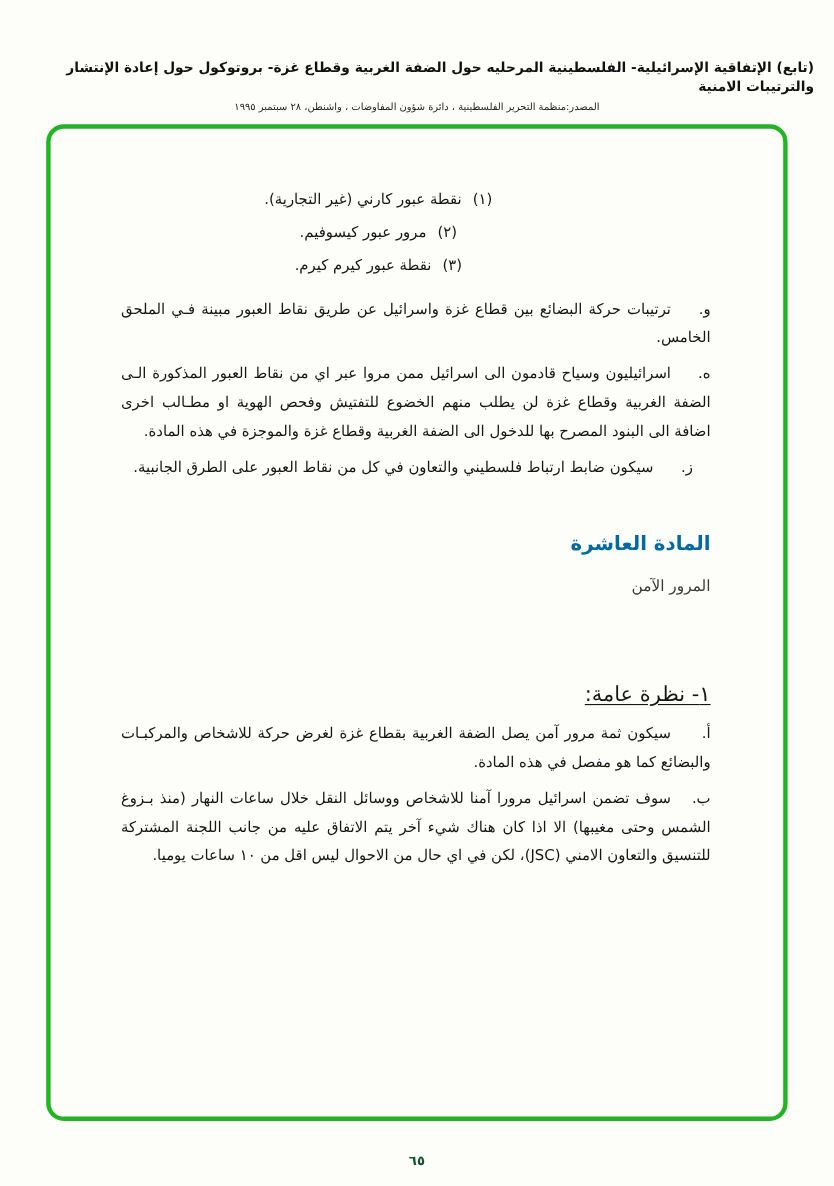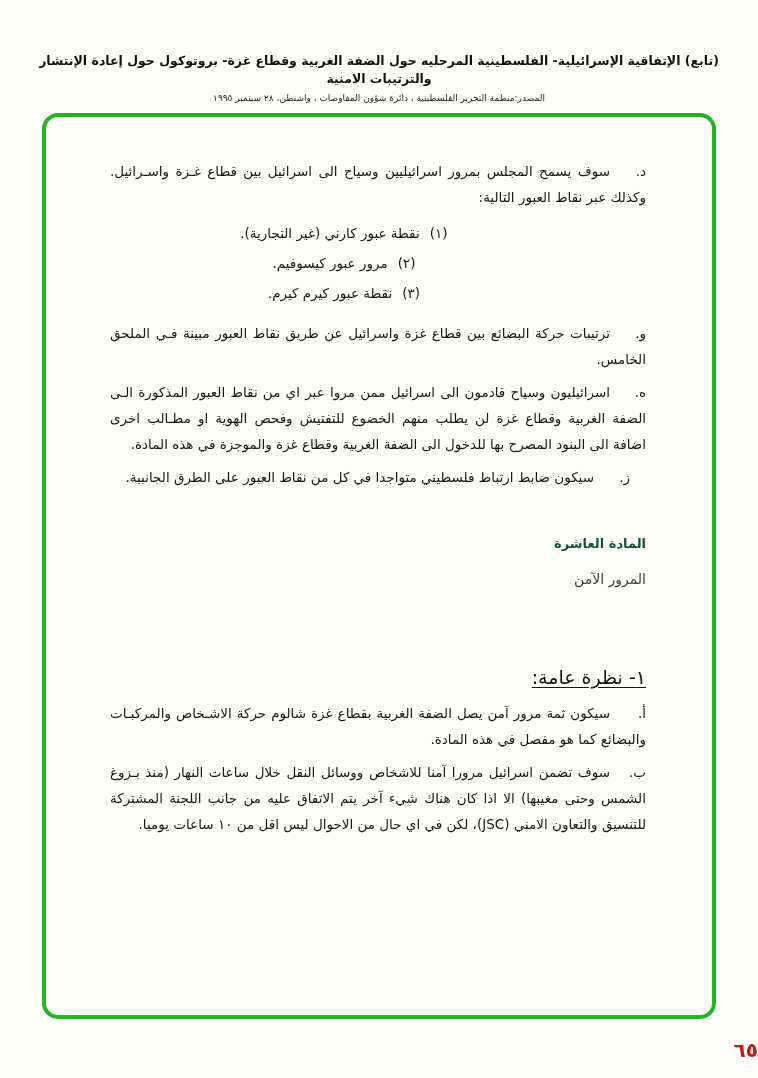--- a/index.html
+++ b/index.html
@@ -2,79 +2,78 @@
 <html lang="ar"><head>
 <meta charset="utf-8">
 <style>
   * { margin:0; padding:0; box-sizing:border-box; }
   body { width:758px; height:1078px; background:#fdfdfa; overflow:hidden; }
   .page {
     position:relative; width:758px; height:1078px; background:#fdfdfa;
     direction:rtl; font-family:"DejaVu Sans", sans-serif; color:#1b1b1b;
   }
   .header { position:absolute; top:52px; left:18px; right:18px; text-align:center; }
-  .header-title { font-size:12.5px; font-weight:bold; color:#111; line-height:1.45; }
+  .header-title { font-size:12.5px; font-weight:bold; color:#111; line-height:1.45;text-align:right; }
   .header-source { font-size:9px; font-weight:normal; color:#222; margin-top:5px; }
   .green-box {
     position:absolute; top:113px; right:42px; width:674px; height:906px;
     border:4px solid #22b422; border-radius:16px; background:transparent;
   }
   .doc-content {
     position:absolute; top:158px; right:112px; width:536px;
     font-size:13.5px; color:#161616;
   }
   .item { text-align:justify; line-height:26px; margin-bottom:7px; }
   .item.indent-small { margin-right:16px; }
   .marker { display:inline-block; min-width:36px; white-space:nowrap; }
   .sublist { margin:8px 58px 12px 0; }
   .subitem { line-height:30px; text-align:center; }
   .submarker { display:inline-block; min-width:38px; white-space:nowrap; }
-  .article-heading { font-size:13px; font-weight:bold; margin-top:46px; color:#14532d; }
+  .article-heading { font-size:18px; font-weight:bold; margin-top:46px; color:#0369a1; }
   .article-subtitle { font-size:14px; margin-top:20px; color:#3a3a3a; }
   .section-heading { margin-top:79px; margin-bottom:12px; font-size:19px; }
   .section-heading .u { text-decoration:underline; text-underline-offset:3px; }
   .page-number {
-    position:absolute; bottom:16px; left:0; right:0; text-align:right;
-    font-size:20px; font-weight:bold; color:#b91c1c;
+    position:absolute; bottom:16px; left:0; right:0; text-align:center;
+    font-size:12px; font-weight:bold; color:#14532d;
   }
 </style>
 </head>
 <body>
 
 <div class="page">
 
   <div class="header">
     <div class="header-title">(تابع) الإتفاقية الإسرائيلية- الفلسطينية المرحليه حول الضفة الغربية وقطاع غزة- بروتوكول حول إعادة الإنتشار والترتيبات الامنية</div>
     <div class="header-source">المصدر:منظمة التحرير الفلسطينية ، دائرة شؤون المفاوضات ، واشنطن، ٢٨ سبتمبر ١٩٩٥</div>
   </div>
 
   <div class="green-box"></div>
 
   <div class="doc-content">
 
-    <p class="item"><span class="marker">د.</span><span>سوف يسمح المجلس بمرور اسرائيليين وسياح الى اسرائيل بين قطاع غـزة واسـرائيل. وكذلك عبر نقاط العبور التالية:</span></p>
 
     <div class="sublist">
       <p class="subitem"><span class="submarker">(١)</span><span>نقطة عبور كارني (غير التجارية).</span></p>
       <p class="subitem"><span class="submarker">(٢)</span><span>مرور عبور كيسوفيم.</span></p>
       <p class="subitem"><span class="submarker">(٣)</span><span>نقطة عبور كيرم كيرم.</span></p>
     </div>
 
     <p class="item"><span class="marker">و.</span><span>ترتيبات حركة البضائع بين قطاع غزة واسرائيل عن طريق نقاط العبور مبينة فـي الملحق الخامس.</span></p>
 
     <p class="item"><span class="marker">ه.</span><span>اسرائيليون وسياح قادمون الى اسرائيل ممن مروا عبر اي من نقاط العبور المذكورة الـى الضفة الغربية وقطاع غزة لن يطلب منهم الخضوع للتفتيش وفحص الهوية او مطـالب اخرى اضافة الى البنود المصرح بها للدخول الى الضفة الغربية وقطاع غزة والموجزة في هذه المادة.</span></p>
 
-    <p class="item indent-small"><span class="marker">ز.</span><span>سيكون ضابط ارتباط فلسطيني متواجدا في كل من نقاط العبور على الطرق الجانبية.</span></p>
+    <p class="item indent-small"><span class="marker">ز.</span><span>سيكون ضابط ارتباط فلسطيني والتعاون في كل من نقاط العبور على الطرق الجانبية.</span></p>
 
     <h2 class="article-heading">المادة العاشرة</h2>
     <div class="article-subtitle">المرور الآمن</div>
 
     <div class="section-heading"><span class="u">١- نظرة عامة:</span></div>
 
-    <p class="item"><span class="marker">أ.</span><span>سيكون ثمة مرور آمن يصل الضفة الغربية بقطاع غزة شالوم حركة الاشـخاص والمركبـات والبضائع كما هو مفصل في هذه المادة.</span></p>
+    <p class="item"><span class="marker">أ.</span><span>سيكون ثمة مرور آمن يصل الضفة الغربية بقطاع غزة لغرض حركة للاشخاص والمركبـات والبضائع كما هو مفصل في هذه المادة.</span></p>
 
     <p class="item"><span class="marker">ب.</span><span>سوف تضمن اسرائيل مرورا آمنا للاشخاص ووسائل النقل خلال ساعات النهار (منذ بـزوغ الشمس وحتى مغيبها) الا اذا كان هناك شيء آخر يتم الاتفاق عليه من جانب اللجنة المشتركة للتنسيق والتعاون الامني (JSC)، لكن في اي حال من الاحوال ليس اقل من ١٠ ساعات يوميا.</span></p>
 
   </div>
 
   <div class="page-number">٦٥</div>
 
 </div>
 
 </body></html>

